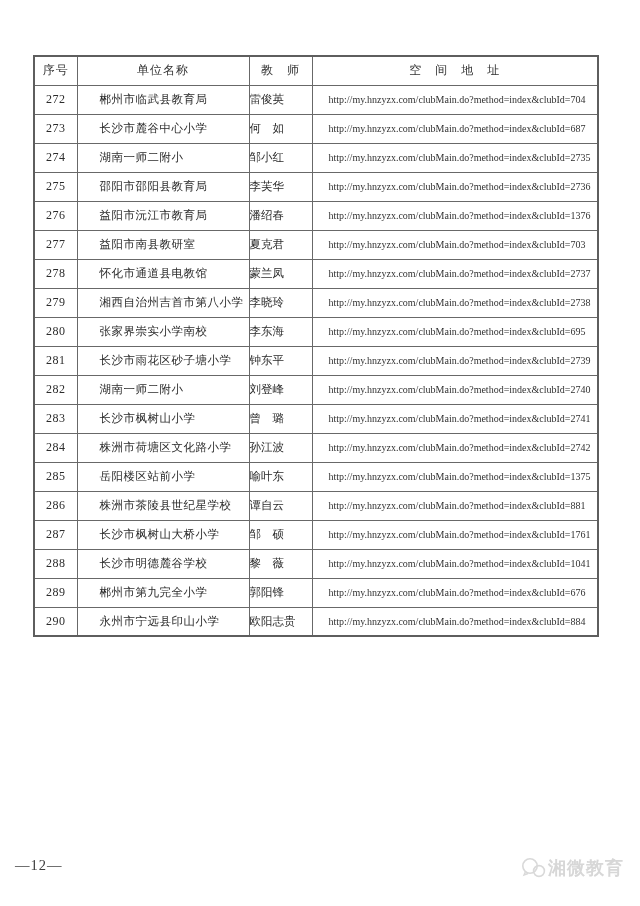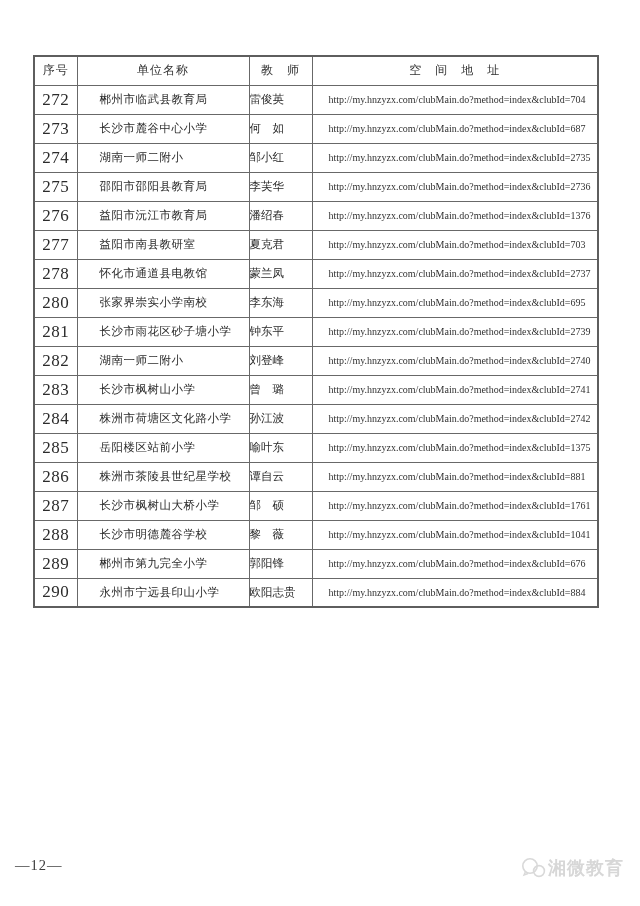--- a/index.html
+++ b/index.html
@@ -38,21 +38,21 @@
   .col-teacher { width: 63px; }
   .col-url     { width: 286px; }
   .doc-table th {
     font-size: 12px;
     text-align: center;
     letter-spacing: 1px;
     color: #333333;
   }
   .c-no {
     text-align: center;
-    font-size: 17px;
+    font-size: 12px;
     letter-spacing: 0.5px;
   }
   .c-unit {
     text-align: left;
     padding-left: 22px;
     font-size: 11.5px;
     letter-spacing: 0.5px;
   }
   .c-teacher {
     text-align: left;
@@ -145,20 +145,26 @@
       <td class="c-teacher">夏克君</td>
       <td class="c-url">http://my.hnzyzx.com/clubMain.do?method=index&amp;clubId=703</td>
     </tr>
         <tr>
       <td class="c-no">278</td>
       <td class="c-unit">怀化市通道县电教馆</td>
       <td class="c-teacher">蒙兰凤</td>
       <td class="c-url">http://my.hnzyzx.com/clubMain.do?method=index&amp;clubId=2737</td>
     </tr>
         <tr>
+      <td class="c-no">279</td>
+      <td class="c-unit">湘西自治州吉首市第八小学</td>
+      <td class="c-teacher">李晓玲</td>
+      <td class="c-url">http://my.hnzyzx.com/clubMain.do?method=index&amp;clubId=2738</td>
+    </tr>
+        <tr>
       <td class="c-no">280</td>
       <td class="c-unit">张家界崇实小学南校</td>
       <td class="c-teacher">李东海</td>
       <td class="c-url">http://my.hnzyzx.com/clubMain.do?method=index&amp;clubId=695</td>
     </tr>
         <tr>
       <td class="c-no">281</td>
       <td class="c-unit">长沙市雨花区砂子塘小学</td>
       <td class="c-teacher">钟东平</td>
       <td class="c-url">http://my.hnzyzx.com/clubMain.do?method=index&amp;clubId=2739</td>

